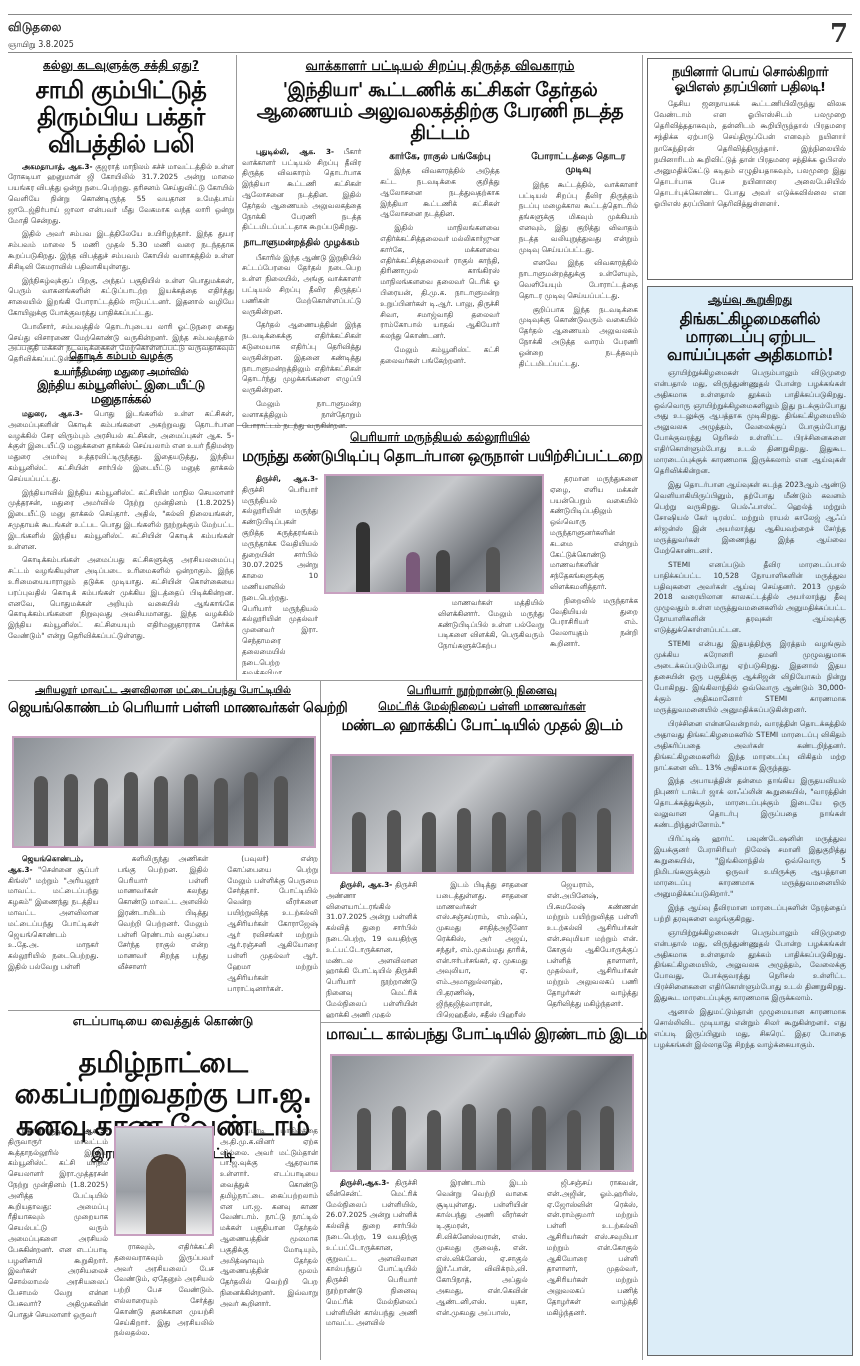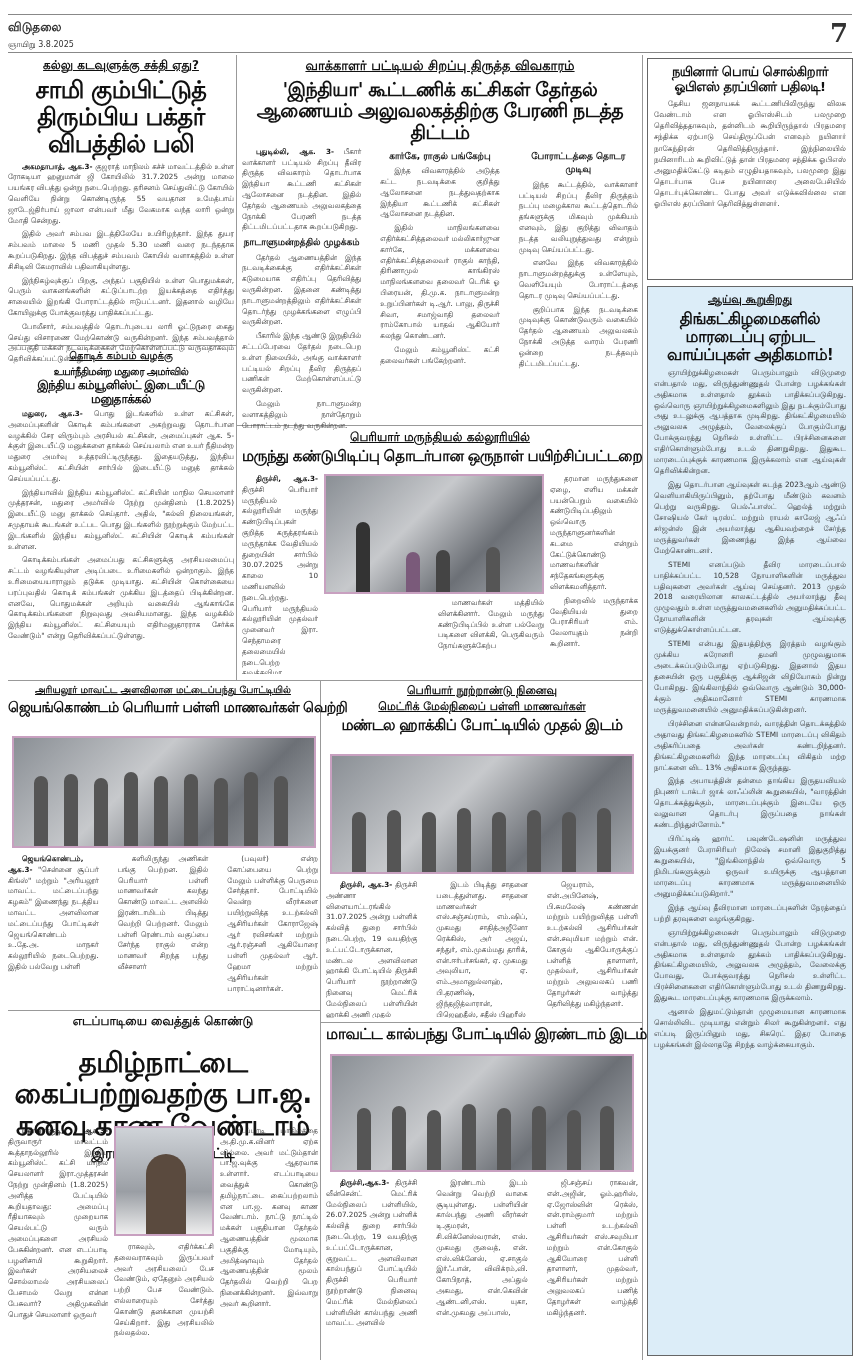--- a/index.html
+++ b/index.html
@@ -65,22 +65,22 @@
   </div>
 </section>
 
 <section class="abs" style="left:242px;top:58px;width:396px">
   <div class="kicker" style="font-size:13px">வாக்காளர் பட்டியல் சிறப்பு திருத்த விவகாரம்</div>
   <div class="headline" style="font-size:19px;margin-top:4px">'இந்தியா' கூட்டணிக் கட்சிகள் தேர்தல் ஆணையம் அலுவலகத்திற்கு பேரணி நடத்த திட்டம்</div>
   <div class="cols body" style="height:300px;margin-top:4px">
     <div>
       <p><b>புதுடில்லி, ஆக. 3-</b> <span>பீகார் வாக்காளர் பட்டியல் சிறப்பு தீவிர திருத்த விவகாரம் தொடர்பாக இந்தியா கூட்டணி கட்சிகள் ஆலோசனை நடத்தின. இதில் தேர்தல் ஆணையம் அலுவலகத்தை நோக்கி பேரணி நடத்த திட்டமிடப்பட்டதாக கூறப்படுகிறது.</span></p>
       <div class="sub">நாடாளுமன்றத்தில் முழக்கம்</div>
+      <p>பீகாரில் இந்த ஆண்டு இறுதியில் சட்டப்பேரவை தேர்தல் நடைபெற உள்ள நிலையில், அங்கு வாக்காளர் பட்டியல் சிறப்பு தீவிர திருத்தப் பணிகள் மேற்கொள்ளப்பட்டு வருகின்றன.</p>
       <p>தேர்தல் ஆணையத்தின் இந்த நடவடிக்கைக்கு எதிர்க்கட்சிகள் கடுமையாக எதிர்ப்பு தெரிவித்து வருகின்றன. இதனை கண்டித்து நாடாளுமன்றத்திலும் எதிர்க்கட்சிகள் தொடர்ந்து முழக்கங்களை எழுப்பி வருகின்றன.</p>
-      <p>பீகாரில் இந்த ஆண்டு இறுதியில் சட்டப்பேரவை தேர்தல் நடைபெற உள்ள நிலையில், அங்கு வாக்காளர் பட்டியல் சிறப்பு தீவிர திருத்தப் பணிகள் மேற்கொள்ளப்பட்டு வருகின்றன.</p>
       <p>மேலும் நாடாளுமன்ற வளாகத்திலும் நாள்தோறும் போராட்டம் நடந்து வருகின்றன.</p>
     </div>
     <div>
       <div class="sub">கார்கே, ராகுல் பங்கேற்பு</div>
       <p>இந்த விவகாரத்தில் அடுத்த கட்ட நடவடிக்கை குறித்து ஆலோசனை நடத்துவதற்காக இந்தியா கூட்டணிக் கட்சிகள் ஆலோசனை நடத்தின.</p>
       <p>இதில் மாநிலங்களவை எதிர்க்கட்சித்தலைவர் மல்லிகார்ஜுன கார்கே, மக்களவை எதிர்க்கட்சித்தலைவர் ராகுல் காந்தி, திரிணாமுல் காங்கிரஸ் மாநிலங்களவை தலைவர் டெரிக் ஓ பிரையன், தி.மு.க. நாடாளுமன்ற உறுப்பினர்கள் டி.ஆர். பாலு, திருச்சி சிவா, சமாஜ்வாதி தலைவர் ராம்கோபால் யாதவ் ஆகியோர் கலந்து கொண்டனர்.</p>
       <p>மேலும் கம்யூனிஸ்ட் கட்சி தலைவர்கள் பங்கேற்றனர்.</p>
     </div>
     <div>
       <div class="sub">போராட்டத்தை தொடர முடிவு</div>

